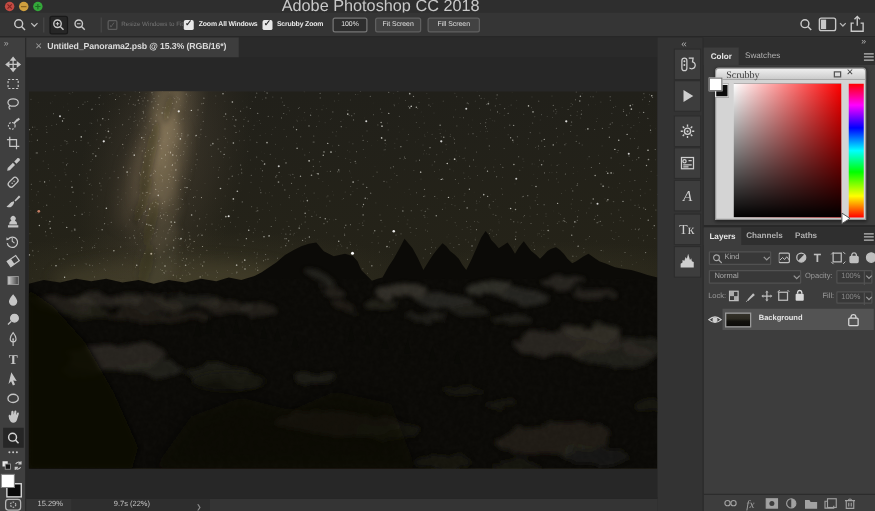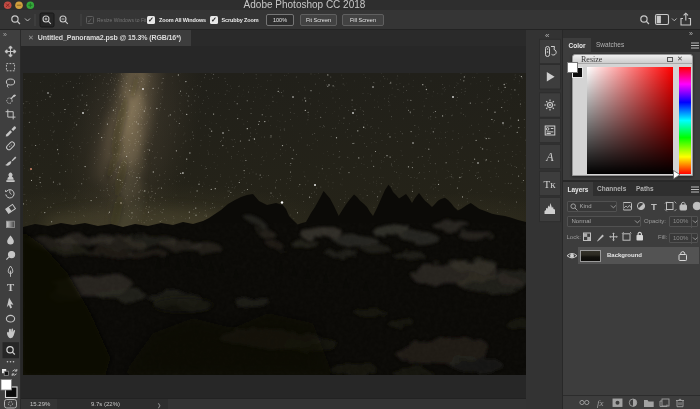--- a/index.html
+++ b/index.html
@@ -1,19 +1,19 @@
 <!DOCTYPE html>
 <html><head><meta charset="utf-8">
 <style>
 *{margin:0;padding:0;box-sizing:border-box}
 html,body{width:700px;height:409px;overflow:hidden;background:#282828;font-family:"Liberation Sans",sans-serif}
 .abs{position:absolute}
 #app{position:relative;width:700px;height:409px}
 #titlebar{left:0;top:0;width:700px;height:10px;background:#2e2e2e}
-#titlebar .t{width:609px;text-align:center;font-size:10px;line-height:10px;color:#c8c8c8}
+#titlebar .t{width:609px;text-align:center;font-size:13px;line-height:10px;color:#c8c8c8}
 #opts{left:0;top:10px;width:700px;height:20px;background:#353535;border-bottom:1px solid #232323;font-size:5.5px;color:#dcdcdc}
 .obtn{border:1px solid #6a6a6a;border-radius:2px;font-size:5.5px;color:#e3e3e3;text-align:center}
 .cb{width:8px;height:8px;border-radius:1.5px;background:#e8e8e8;color:#2a2a2a;font-size:7px;line-height:8px;text-align:center;font-weight:bold}
 .cbd{width:8px;height:8px;border-radius:1.5px;border:1px solid #5d5d5d;color:#606060;font-size:7px;line-height:7px;text-align:center}
 #tools{left:0;top:30px;width:21px;height:379px;background:#3f3f3f;border-right:1px solid #2a2a2a}
 #tabbar{left:21px;top:30px;width:505px;height:16px;background:#2a2a2a}
 #tab{left:21px;top:30px;width:170px;height:16px;background:#3d3d3d;color:#dadada;font-size:7px;font-weight:bold;line-height:16.5px;letter-spacing:-0.1px}
 #paste{left:21px;top:46px;width:505px;height:352px;background:#272727}
 #statusbar{left:21px;top:398px;width:505px;height:11px;background:#343434;border-top:1px solid #222;font-size:6px;color:#c6c6c6}
 #dock{left:526px;top:30px;width:36px;height:379px;background:#333}
@@ -2366,21 +2366,21 @@
       <div class="abs ptxt" style="left:33px;top:11px">Swatches</div>
       <svg class="abs" width="12" height="8" style="left:128px;top:11.5px">
         <g stroke="#bbb" stroke-width="1">
           <line x1="0" y1="1" x2="8" y2="1"></line>
           <line x1="0" y1="3.5" x2="8" y2="3.5"></line>
           <line x1="0" y1="6" x2="8" y2="6"></line>
         </g>
       </svg>
       <div class="abs" style="left:9px;top:24px;width:121px;height:122px;background:#d4d4d4;border:1px solid #969696;border-radius:3px 3px 0 0;box-shadow:0 1px 3px rgba(0,0,0,0.45)">
 <div class="abs" style="left:0;top:0;width:119px;height:8.5px;background:linear-gradient(#efefef,#cccccc);border-radius:3px 3px 0 0;border-bottom:1px solid #a8a8a8"></div>
-<div class="abs" style="left:8px;top:0.5px;width:60px;font-family:'Liberation Serif',serif;font-size:8px;color:#3a3a3a;line-height:8.5px">Resize</div>
+<div class="abs" style="left:8px;top:0.5px;width:60px;font-family:'Liberation Serif',serif;font-size:8px;color:#3a3a3a;line-height:8.5px">Scrubby</div>
 <div class="abs" style="left:94px;top:1.5px;width:5.5px;height:5.5px;border:1px solid #555"></div>
 <div class="abs" style="left:104px;top:0;font-size:7px;color:#444;line-height:8px">✕</div>
 </div>
       <div class="abs" style="left:23.8px;top:36.5px;width:86.5px;height:107.5px;background:linear-gradient(to bottom, rgba(0,0,0,0) 0%, #000 100%), linear-gradient(to right, #fff 0%, #f00 100%)"></div>
       <div class="abs" style="left:116px;top:36.5px;width:11.6px;height:107.5px;background:linear-gradient(to bottom,#f00 0%,#f0f 16%,#00f 33%,#0ff 50%,#0f0 66%,#ff0 84%,#f00 100%)"></div>
       <svg class="abs" width="10" height="10" style="left:108.5px;top:139.5px">
         <path d="M1.5,0.5 L8,4.7 L1.5,8.9 Z" fill="#fff" stroke="#555" stroke-width="0.8"></path>
       </svg>
       <div class="abs" style="left:9px;top:37px;width:11px;height:11px;background:#0d0d0d;border:1.2px solid #e8e8e8"></div>
       <div class="abs" style="left:4px;top:32px;width:11px;height:11px;background:#fff;border:0.8px solid #777"></div>

